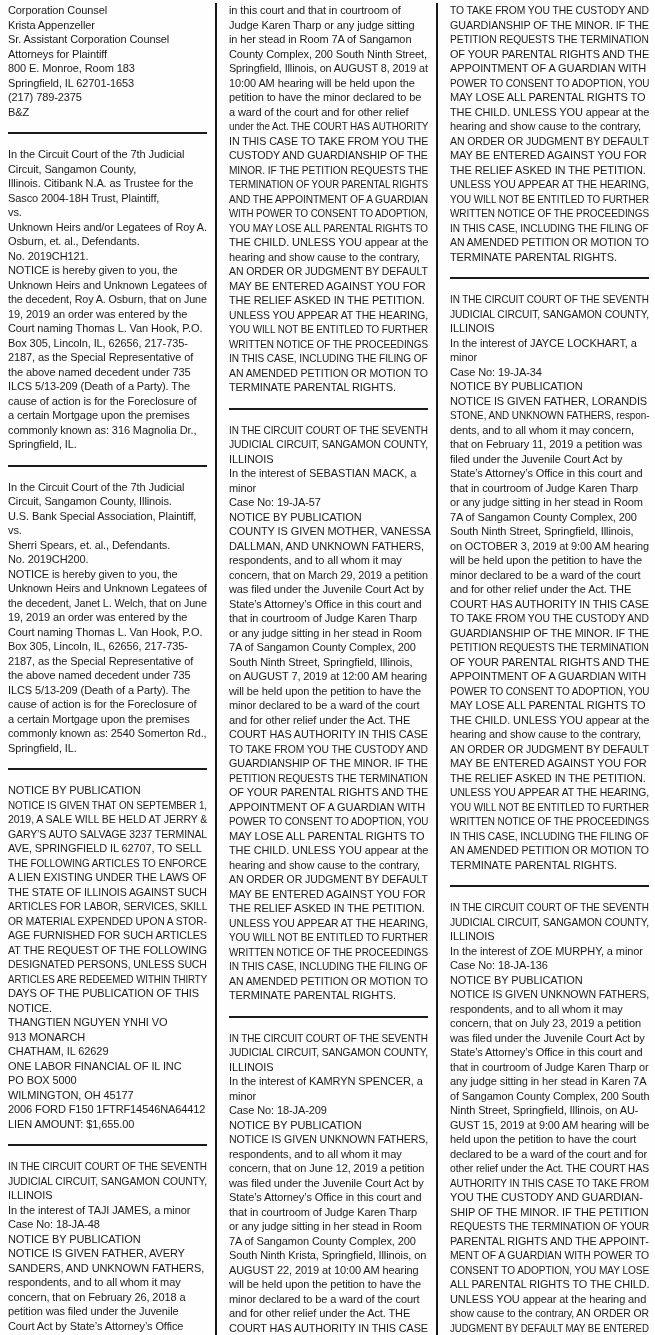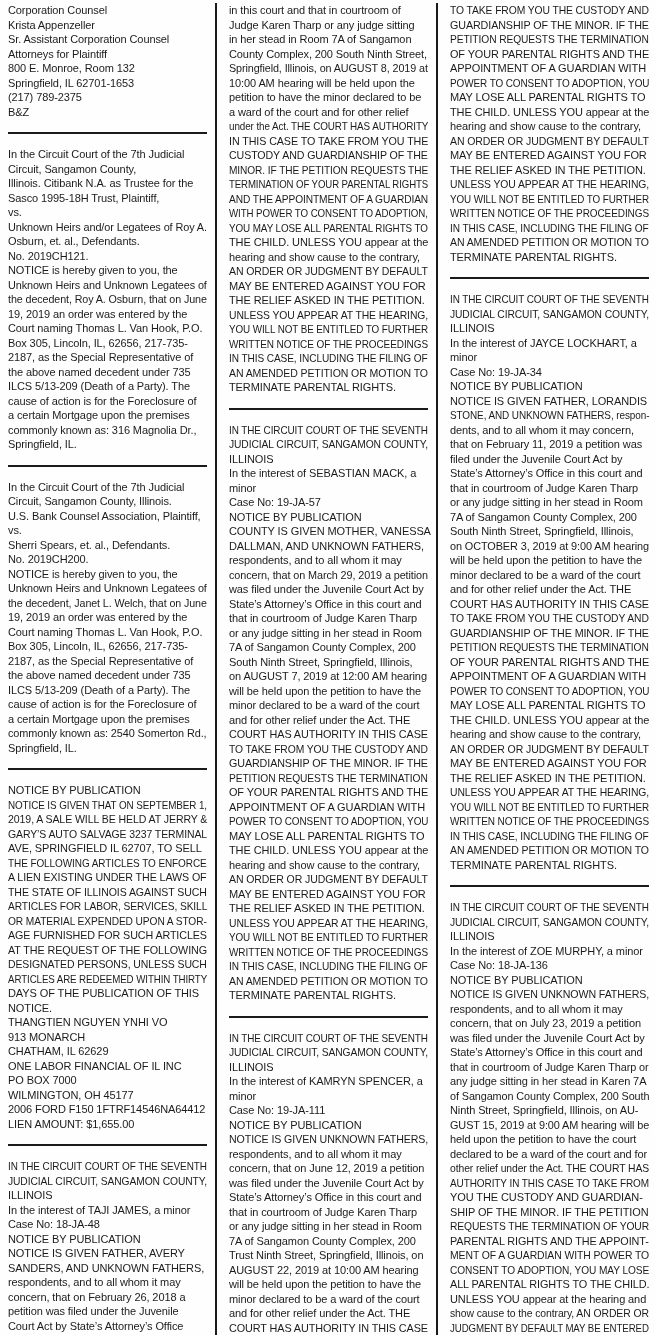--- a/index.html
+++ b/index.html
@@ -43,31 +43,31 @@
 </head>
 <body>
 
 <div class="page">
   <div class="col">
       <div class="block">
         <div class="line">Corporation Counsel</div>
         <div class="line">Krista Appenzeller</div>
         <div class="line">Sr. Assistant Corporation Counsel</div>
         <div class="line">Attorneys for Plaintiff</div>
-        <div class="line">800 E. Monroe, Room 132</div>
+        <div class="line">800 E. Monroe, Room 183</div>
         <div class="line">Springfield, IL 62701-1653</div>
         <div class="line">(217) 789-2375</div>
         <div class="line">B&amp;Z</div>
       </div>
       <div class="rule"></div>
       <div class="block">
         <div class="line">In the Circuit Court of the 7th Judicial</div>
         <div class="line">Circuit, Sangamon County,</div>
         <div class="line">Illinois. Citibank N.A. as Trustee for the</div>
-        <div class="line">Sasco 1995-18H Trust, Plaintiff,</div>
+        <div class="line">Sasco 2004-18H Trust, Plaintiff,</div>
         <div class="line">vs.</div>
         <div class="line" style="transform: scaleX(0.99005);">Unknown Heirs and/or Legatees of Roy A.</div>
         <div class="line">Osburn, et. al., Defendants.</div>
         <div class="line">No. 2019CH121.</div>
         <div class="line">NOTICE is hereby given to you, the</div>
         <div class="line" style="transform: scaleX(0.985149);">Unknown Heirs and Unknown Legatees of</div>
         <div class="line" style="transform: scaleX(0.97549);">the decedent, Roy A. Osburn, that on June</div>
         <div class="line">19, 2019 an order was entered by the</div>
         <div class="line">Court naming Thomas L. Van Hook, P.O.</div>
         <div class="line">Box 305, Lincoln, IL, 62656, 217-735-</div>
@@ -76,21 +76,21 @@
         <div class="line">ILCS 5/13-209 (Death of a Party). The</div>
         <div class="line">cause of action is for the Foreclosure of</div>
         <div class="line">a certain Mortgage upon the premises</div>
         <div class="line">commonly known as: 316 Magnolia Dr.,</div>
         <div class="line">Springfield, IL.</div>
       </div>
       <div class="rule"></div>
       <div class="block">
         <div class="line">In the Circuit Court of the 7th Judicial</div>
         <div class="line">Circuit, Sangamon County, Illinois.</div>
-        <div class="line">U.S. Bank Counsel Association, Plaintiff,</div>
+        <div class="line">U.S. Bank Special Association, Plaintiff,</div>
         <div class="line">vs.</div>
         <div class="line">Sherri Spears, et. al., Defendants.</div>
         <div class="line">No. 2019CH200.</div>
         <div class="line">NOTICE is hereby given to you, the</div>
         <div class="line" style="transform: scaleX(0.985149);">Unknown Heirs and Unknown Legatees of</div>
         <div class="line" style="transform: scaleX(0.970732);">the decedent, Janet L. Welch, that on June</div>
         <div class="line">19, 2019 an order was entered by the</div>
         <div class="line">Court naming Thomas L. Van Hook, P.O.</div>
         <div class="line">Box 305, Lincoln, IL, 62656, 217-735-</div>
         <div class="line">2187, as the Special Representative of</div>
@@ -116,21 +116,21 @@
         <div class="line" style="transform: scaleX(0.97549);">AGE FURNISHED FOR SUCH ARTICLES</div>
         <div class="line" style="transform: scaleX(0.980296);">AT THE REQUEST OF THE FOLLOWING</div>
         <div class="line" style="transform: scaleX(0.952153);">DESIGNATED PERSONS, UNLESS SUCH</div>
         <div class="line" style="transform: scaleX(0.884444);">ARTICLES ARE REDEEMED WITHIN THIRTY</div>
         <div class="line">DAYS OF THE PUBLICATION OF THIS</div>
         <div class="line">NOTICE.</div>
         <div class="line">THANGTIEN NGUYEN YNHI VO</div>
         <div class="line">913 MONARCH</div>
         <div class="line">CHATHAM, IL 62629</div>
         <div class="line">ONE LABOR FINANCIAL OF IL INC</div>
-        <div class="line">PO BOX 7000</div>
+        <div class="line">PO BOX 5000</div>
         <div class="line">WILMINGTON, OH 45177</div>
         <div class="line">2006 FORD F150 1FTRF14546NA64412</div>
         <div class="line">LIEN AMOUNT: $1,655.00</div>
       </div>
       <div class="rule"></div>
       <div class="block">
         <div class="line" style="transform: scaleX(0.904545);">IN THE CIRCUIT COURT OF THE SEVENTH</div>
         <div class="line" style="transform: scaleX(0.934272);">JUDICIAL CIRCUIT, SANGAMON COUNTY,</div>
         <div class="line">ILLINOIS</div>
         <div class="line">In the interest of TAJI JAMES, a minor</div>
@@ -218,31 +218,31 @@
         <div class="line" style="transform: scaleX(0.956731);">AN AMENDED PETITION OR MOTION TO</div>
         <div class="line">TERMINATE PARENTAL RIGHTS.</div>
       </div>
       <div class="rule"></div>
       <div class="block">
         <div class="line" style="transform: scaleX(0.904545);">IN THE CIRCUIT COURT OF THE SEVENTH</div>
         <div class="line" style="transform: scaleX(0.934272);">JUDICIAL CIRCUIT, SANGAMON COUNTY,</div>
         <div class="line">ILLINOIS</div>
         <div class="line">In the interest of KAMRYN SPENCER, a</div>
         <div class="line">minor</div>
-        <div class="line">Case No: 19-JA-111</div>
+        <div class="line">Case No: 18-JA-209</div>
         <div class="line">NOTICE BY PUBLICATION</div>
         <div class="line" style="transform: scaleX(0.966019);">NOTICE IS GIVEN UNKNOWN FATHERS,</div>
         <div class="line">respondents, and to all whom it may</div>
         <div class="line">concern, that on June 12, 2019 a petition</div>
         <div class="line">was filed under the Juvenile Court Act by</div>
         <div class="line">State’s Attorney’s Office in this court and</div>
         <div class="line">that in courtroom of Judge Karen Tharp</div>
         <div class="line">or any judge sitting in her stead in Room</div>
         <div class="line">7A of Sangamon County Complex, 200</div>
-        <div class="line">Trust Ninth Street, Springfield, Illinois, on</div>
+        <div class="line">South Ninth Krista, Springfield, Illinois, on</div>
         <div class="line">AUGUST 22, 2019 at 10:00 AM hearing</div>
         <div class="line">will be held upon the petition to have the</div>
         <div class="line">minor declared to be a ward of the court</div>
         <div class="line">and for other relief under the Act. THE</div>
         <div class="line" style="transform: scaleX(0.985149);">COURT HAS AUTHORITY IN THIS CASE</div>
       </div>
     </div>
   <div class="divider"></div>
   <div class="col">
       <div class="block">

